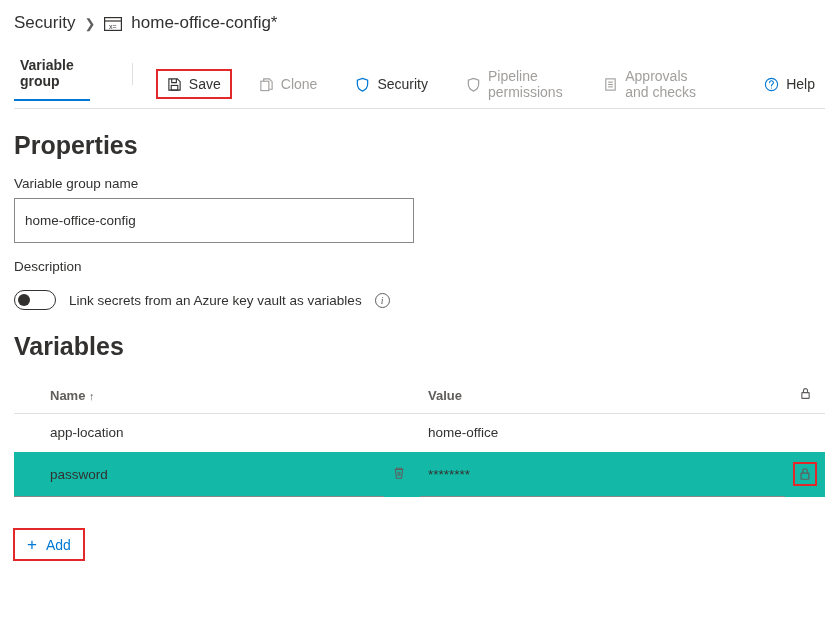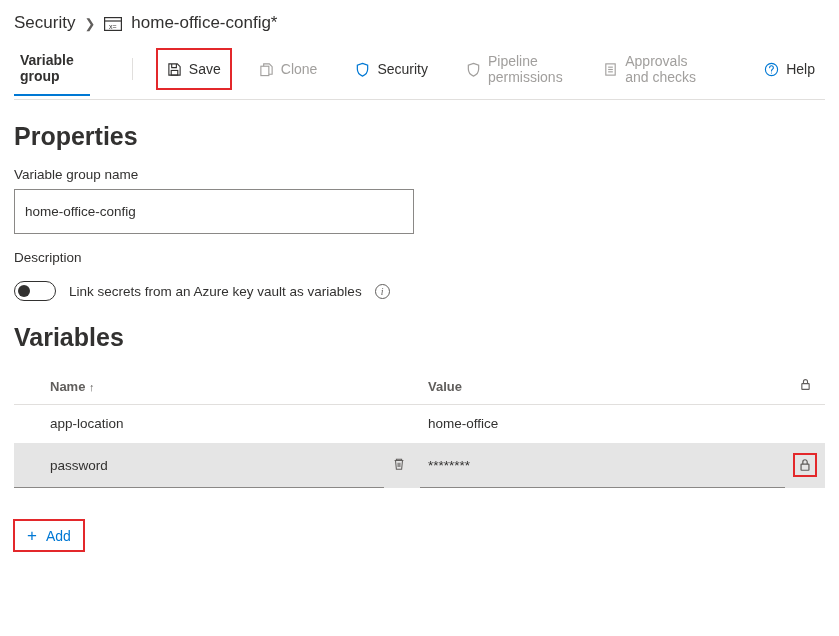--- a/index.html
+++ b/index.html
@@ -36,24 +36,25 @@
     border-bottom: 2px solid transparent;
     margin-right: 18px;
     cursor: pointer;
   }
   .tab.active { border-bottom: 2px solid #0078d4; font-weight:600; }
   .vdiv { width: 1px; height: 22px; background: #e1dfdd; margin: 0 6px; }
   .tbtn {
     display: inline-flex;
     align-items: center;
     gap: 7px;
-    padding: 12px 10px;
+    padding: 6px 10px;
     font-size: 14px;
     color: #323130;
     cursor: pointer;
+    margin-top: 21px;
   }
   .tbtn.disabled { color: #a19f9d; cursor: default; }
   .tbtn svg { flex-shrink: 0; }
   .highlight-red { outline: 2.5px solid #e3282b; outline-offset: -1px; }
   .section-title {
     font-size: 25px;
     font-weight: 600;
     margin: 22px 0 16px 0;
   }
   .field-label { font-size: 13.5px; margin-bottom: 7px; }
@@ -101,21 +102,21 @@
   }
   .vars-table th.name-col { padding-left: 36px; width: 370px; }
   .vars-table th.lock-col { width: 40px; text-align: center; }
   .vars-table td {
     font-size: 13.5px;
     padding: 11px 8px;
   }
   .vars-table td.name-cell { padding-left: 36px; }
   .vars-table tbody tr { border-bottom: 1px solid transparent; }
   .vars-table tbody tr.selected {
-    background: #e5e5e5;
+    background: #14b8a6;
   }
   .vars-table tbody tr.selected td.name-cell,
   .vars-table tbody tr.selected td.value-cell {
     border-bottom: 1px solid #8a8886;
   }
   .row-icon { color: #605e5c; cursor: pointer; }
   .lock-icon-cell { text-align: center; }
   .lock-wrap {
     display: inline-flex;
     padding: 4px;

